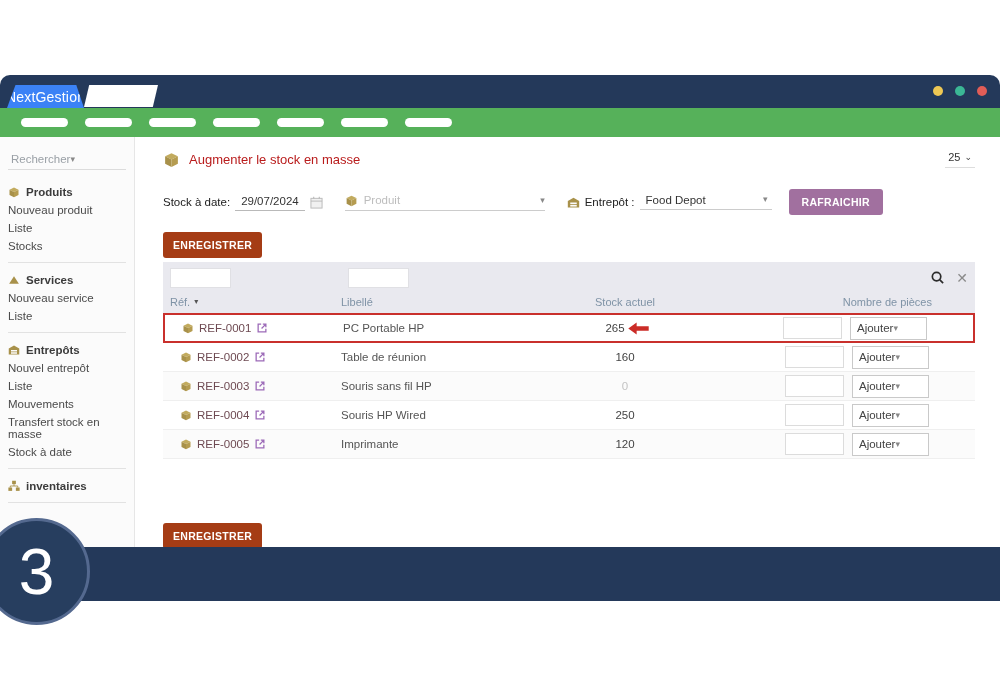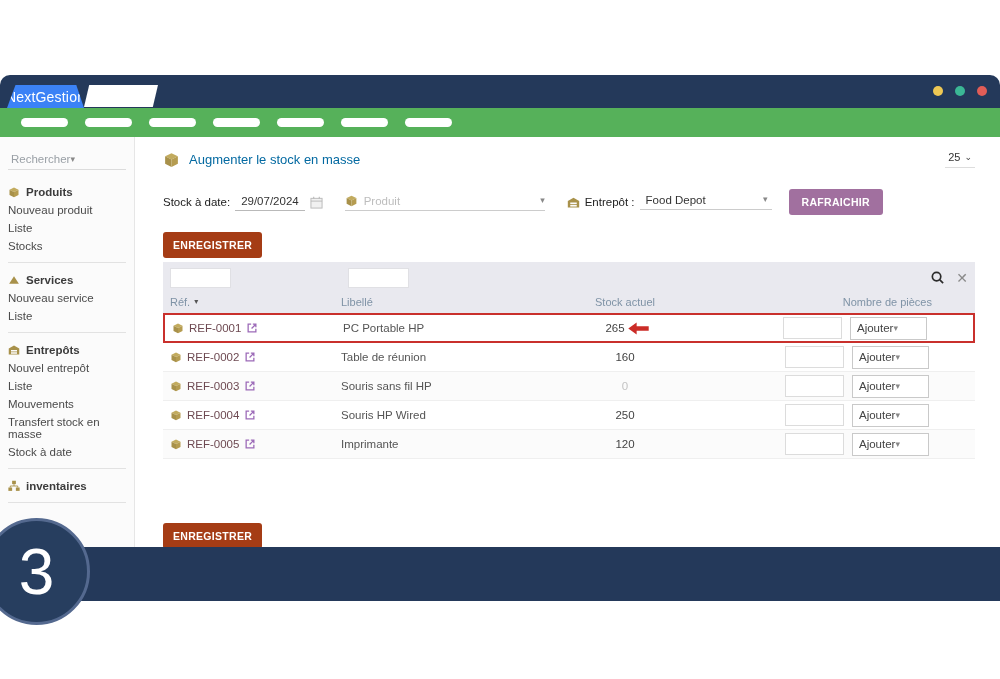--- a/index.html
+++ b/index.html
@@ -29,30 +29,30 @@
     align-items:center;padding:4px 3px;color:#9aa0a6;}
   .search-box .caret{color:#888;font-size:9px;}
   .side-title{display:flex;align-items:center;gap:6px;font-weight:bold;color:#3c3c3c;padding:4px 8px 3px;}
   .side-item{padding:3px 8px;color:#4a4a4a;cursor:pointer;}
   .side-div{border-top:1px solid #e2e2e2;margin:7px 8px;}
   .icon{display:inline-block;vertical-align:middle;}
 
   
   .main{flex:1;padding:0 28px;box-sizing:border-box;background:#fff;}
   .main-header{display:flex;align-items:center;justify-content:space-between;margin-top:14px;}
-  .main-title{display:flex;align-items:center;gap:9px;color:#0369a1;font-size:13px;}
+  .main-title{display:flex;align-items:center;gap:9px;color:#b91c1c;font-size:13px;}
   .page-size{font-size:11px;color:#333;border-bottom:1px solid #ddd;padding:0 3px 4px;display:flex;gap:4px;align-items:center;}
   .page-size .caret{font-size:9px;color:#444;}
 
   .filter-row{display:flex;align-items:center;margin-top:21px;font-size:11.5px;color:#222;}
   .date-value{border-bottom:1px solid #b9b9b9;padding:2px 6px 3px;color:#333;margin-left:5px;}
   .cal{margin-left:5px;}
   .product-group{display:flex;align-items:center;margin-left:22px;border-bottom:1px solid #ccc;
     width:200px;justify-content:space-between;padding-bottom:3px;}
-  .product-left{display:flex;align-items:flex-end;gap:6px;color:#bdbdbd;}
+  .product-left{display:flex;align-items:center;gap:6px;color:#bdbdbd;}
   .wh-group{display:flex;align-items:center;margin-left:22px;}
   .wh-value{border-bottom:1px solid #ccc;width:122px;display:flex;justify-content:space-between;
     padding:0 4px 3px 6px;color:#333;margin-left:5px;}
   .sel-caret{color:#888;font-size:9px;}
   .btn{border:none;color:#fff;font-weight:bold;font-size:10.5px;border-radius:3px;cursor:pointer;
     font-family:"Liberation Sans",sans-serif;letter-spacing:.3px;}
   .refresh-btn{background:#a1709f;padding:7px 13px;margin-left:17px;}
   .save-btn{background:#a53c15;padding:7px 10px;}
   .save-top{margin-top:17px;}
   .save-bottom{margin-top:64px;}
@@ -67,21 +67,21 @@
   .close-x{color:#8a8a8a;font-size:14px;cursor:pointer;}
   .header-cells{height:23px;color:#7f93a6;font-size:11px;}
   .hc-ref{padding-left:7px;display:flex;align-items:center;gap:4px;}
   .hc-ref .caret{font-size:8px;color:#555;}
   .hc-stock{justify-self:center;}
   .hc-pieces{justify-self:end;padding-right:43px;}
 
   .row{height:29px;box-sizing:border-box;border-bottom:1px solid #efefef;background:#fff;}
   .row.striped{background:#fbfbfb;}
   .row.highlighted{height:30px;border:2px solid #c9302c;}
-  .cell-ref{display:flex;align-items:flex-start;gap:5px;padding-left:7px;color:#6e4a52;}
+  .cell-ref{display:flex;align-items:flex-start;gap:5px;padding-left:17px;color:#6e4a52;}
   .ref-link{cursor:pointer;}
   .ext{color:#9c6ab8;}
   .cell-label{color:#555;}
   .cell-stock{justify-self:center;display:flex;align-items:center;gap:3px;color:#444;}
   .cell-stock.zero{color:#c3c3c3;}
   .arrow-svg{fill:#cb2c27;display:none;}
   .row .arrow-on{display:block;}
   .cell-pieces{justify-self:end;display:flex;align-items:center;gap:8px;padding-right:46px;}
   .qty-input{width:53px;height:18px;border:1px solid #dcdcdc;background:#fff;outline:none;}
   .action-select{width:63px;height:21px;border:1px solid #c9c9c9;background:#fff;display:flex;

